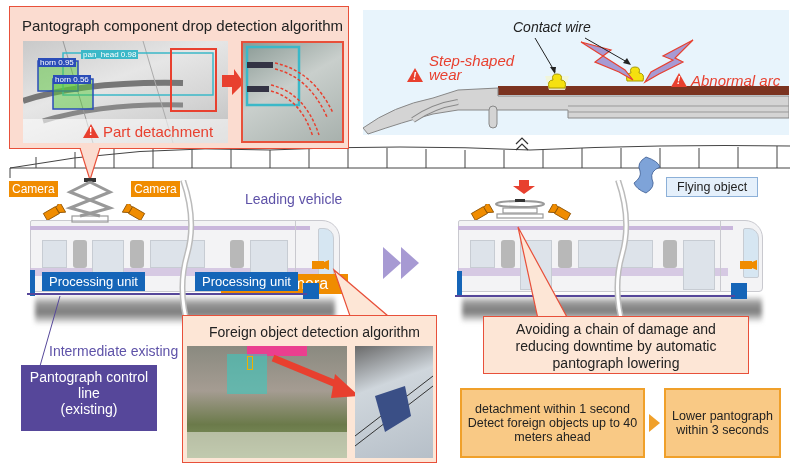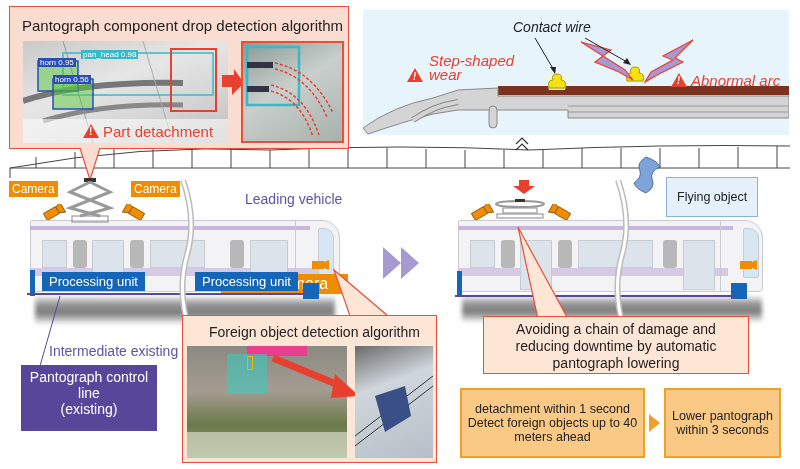--- a/index.html
+++ b/index.html
@@ -282,21 +282,21 @@
 <div class="abs" style="left:731px;top:283px;width:16px;height:16px;background:#1565b8;"></div>
 <div class="abs" style="left:455px;top:295px;width:280px;height:2px;background:#56479a;"></div>
 <svg class="abs" style="left:610px;top:180px;" width="30" height="150">
   <path d="M8,0 Q22,40 12,75 Q2,110 14,150" fill="none" stroke="#bbb" stroke-width="6"></path>
   <path d="M8,0 Q22,40 12,75 Q2,110 14,150" fill="none" stroke="#fff" stroke-width="3"></path>
 </svg>
 
 <svg class="abs" style="left:632px;top:155px;" width="40" height="40">
   <path d="M14,2 Q26,6 28,12 Q18,16 20,24 Q24,32 14,38 Q4,34 2,28 Q10,22 8,16 Q4,8 14,2 Z" fill="#7ea3d8" stroke="#3b5a90" stroke-width="0.8"></path>
 </svg>
-<div class="abs" style="left:666px;top:177px;background:#e5f0fb;border:1px solid #8cb0d8;font-size:12.5px;padding:12px 10px;white-space:nowrap;color:#222;">Flying object</div>
+<div class="abs" style="left:666px;top:177px;background:#e5f0fb;border:1px solid #8cb0d8;font-size:12.5px;padding:2px 10px;white-space:nowrap;color:#222;">Flying object</div>
 
 <svg class="abs" style="left:516px;top:225px;" width="60" height="95">
   <polygon points="2,2 22,94 52,94" fill="#fde6d6" stroke="#e8503a" stroke-width="1.2"></polygon>
 </svg>
 <div id="avoid" class="abs">
   <div>Avoiding a chain of damage and</div>
   <div>reducing downtime by automatic</div>
   <div>pantograph lowering</div>
 </div>
 

